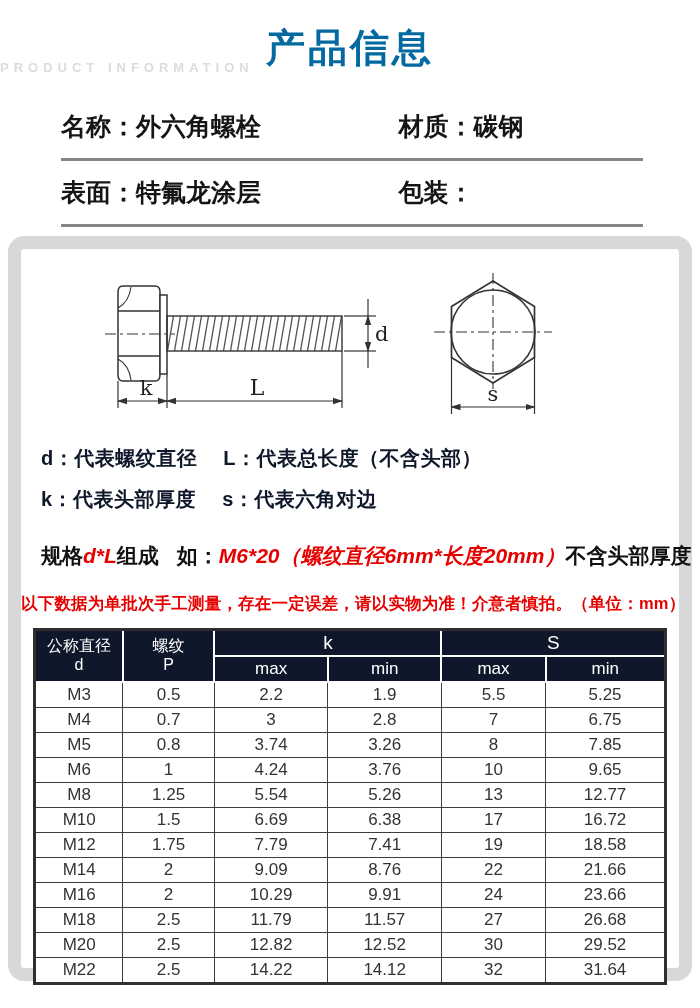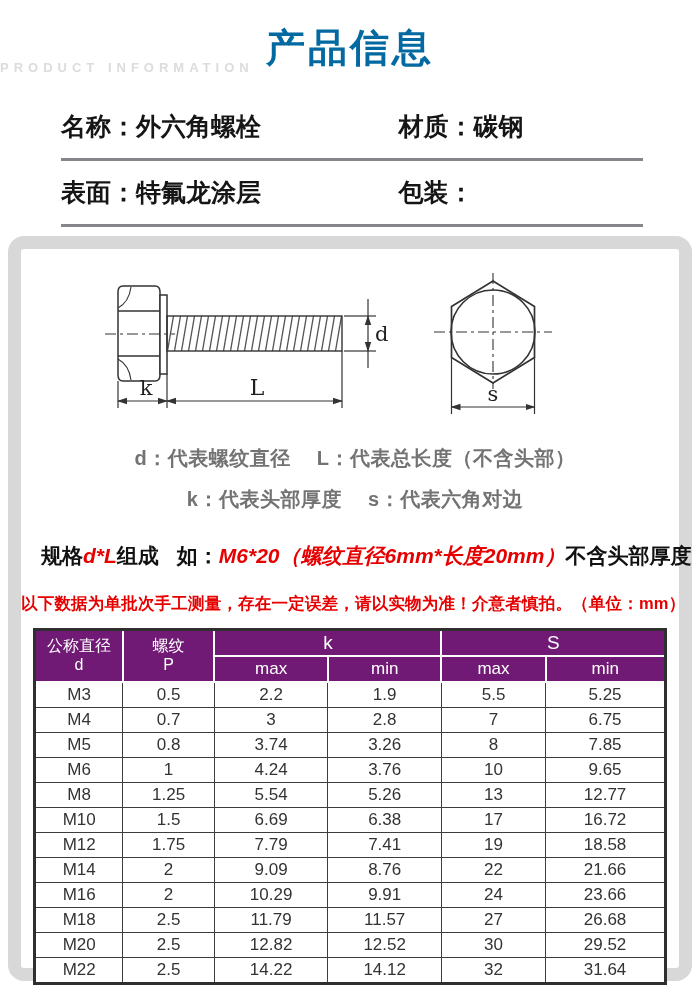--- a/index.html
+++ b/index.html
@@ -22,41 +22,41 @@
   .info-field{display:flex;white-space:nowrap;}
   .info-field.left{width:58%;}
   .divider{height:3px;background:#84868a;}
   
   .card{
     margin:9px 8px 0;height:745px;box-sizing:border-box;
     border:13px solid #d8d8d8;border-radius:16px;background:#ffffff;
   }
   .diagram-svg{display:block;margin:22px auto 0;}
   .legend{
-    text-align:center;font-size:20px;font-weight:700;color:#737373;letter-spacing:.5px;padding-left:10px;
+    font-size:20px;font-weight:700;color:#0f172a;letter-spacing:.5px;padding-left:10px;
   }
   .legend.l1{margin-top:2px;}
   .legend.l2{margin-top:14px;}
   .legend span{margin:0 10px;}
   .spec-line{
     margin:29px 10px 0 20px;font-size:21px;font-weight:700;color:#111;white-space:nowrap;
   }
   .spec-line .red{color:#e60000;font-style:italic;}
   .spec-line .gap{margin-left:18px;}
   .note-line{
     margin-top:23px;text-align:center;font-size:16.5px;font-weight:700;color:#e60000;
     white-space:nowrap;letter-spacing:.2px;
   }
   
   table.spec-table{
     width:634px;margin:13px auto 0;border-collapse:collapse;table-layout:fixed;
     border:3px solid #2f2f2f;font-size:17px;color:#333;
   }
   .spec-table thead th{
-    background:#701a75;color:#fff;font-weight:400;border:2px solid #fdfdfd;
+    background:#0f172a;color:#fff;font-weight:400;border:2px solid #fdfdfd;
     height:24px;padding:0;line-height:1.15;
   }
   .spec-table thead th.group{font-size:19px;}
   .spec-table thead th .two-line{font-size:16px;}
   .spec-table tbody td{
     border:1.6px solid #3d3d3d;height:24px;text-align:center;background:#fff;padding:0;
   }
 </style>
 </head>
 <body>

